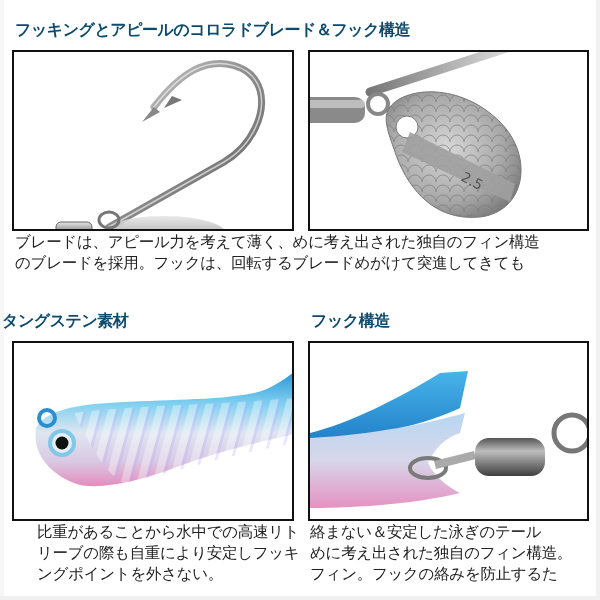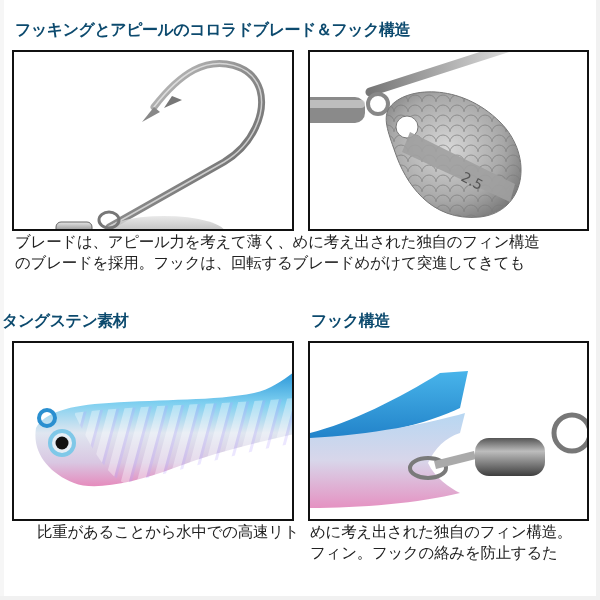--- a/index.html
+++ b/index.html
@@ -156,18 +156,21 @@
     <path d="M125 122 L165 112" stroke="#aaa" stroke-width="8"></path>
 
     <rect x="165" y="95" width="70" height="38" rx="14" fill="url(#barrelG)"></rect>
 
     <circle cx="262" cy="90" r="18" fill="none" stroke="#777" stroke-width="5"></circle>
   </svg>
 </div>
 
 <div class="desc" style="left:15px; top:522px;margin-left:22px;">
   <span>比重があることから水中での高速リト</span>
+  <span>リーブの際も自重により安定しフッキ</span>
+  <span>ングポイントを外さない。</span>
 </div>
 
 <div class="desc" style="left:310px; top:522px;">
+  <span>絡まない＆安定した泳ぎのテール</span>
   <span>めに考え出された独自のフィン構造。</span>
   <span>フィン。フックの絡みを防止するた</span>
 </div>
 
 </body></html>

